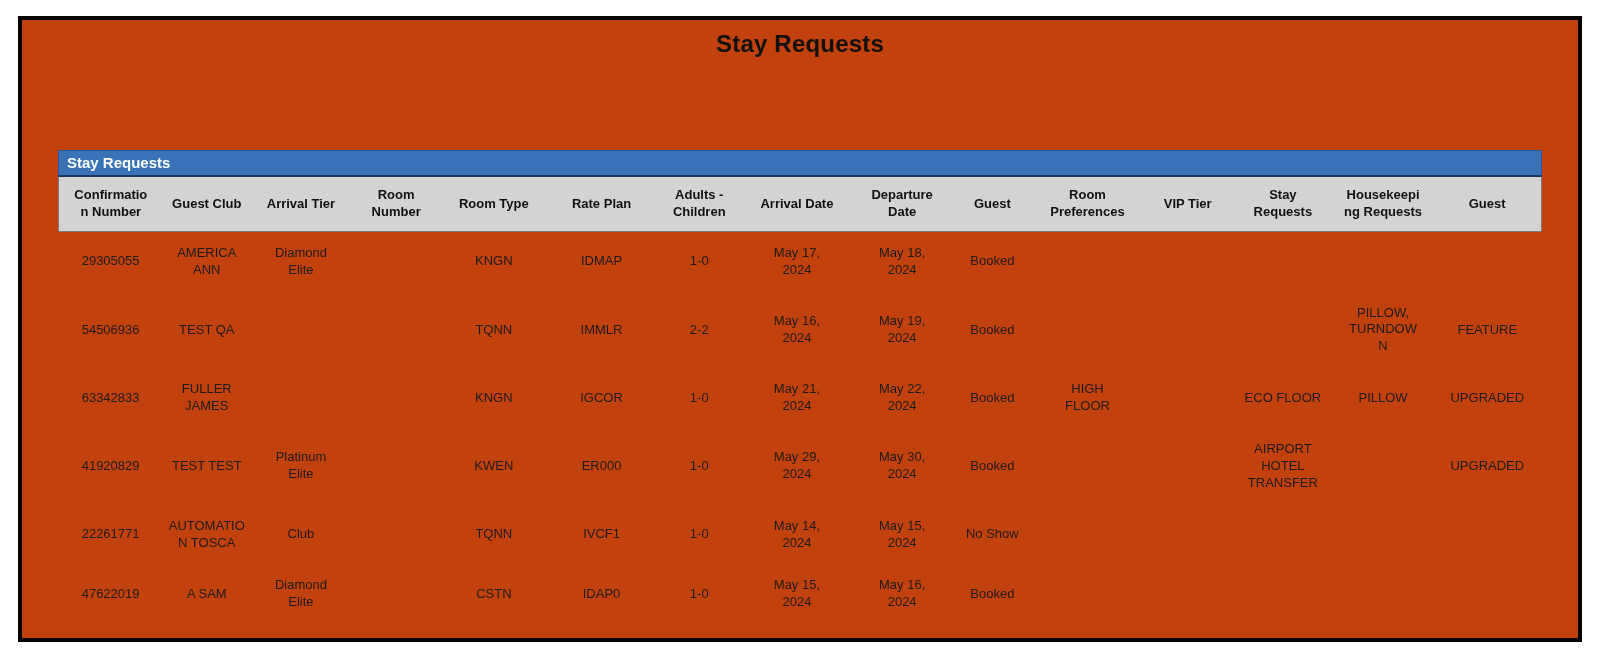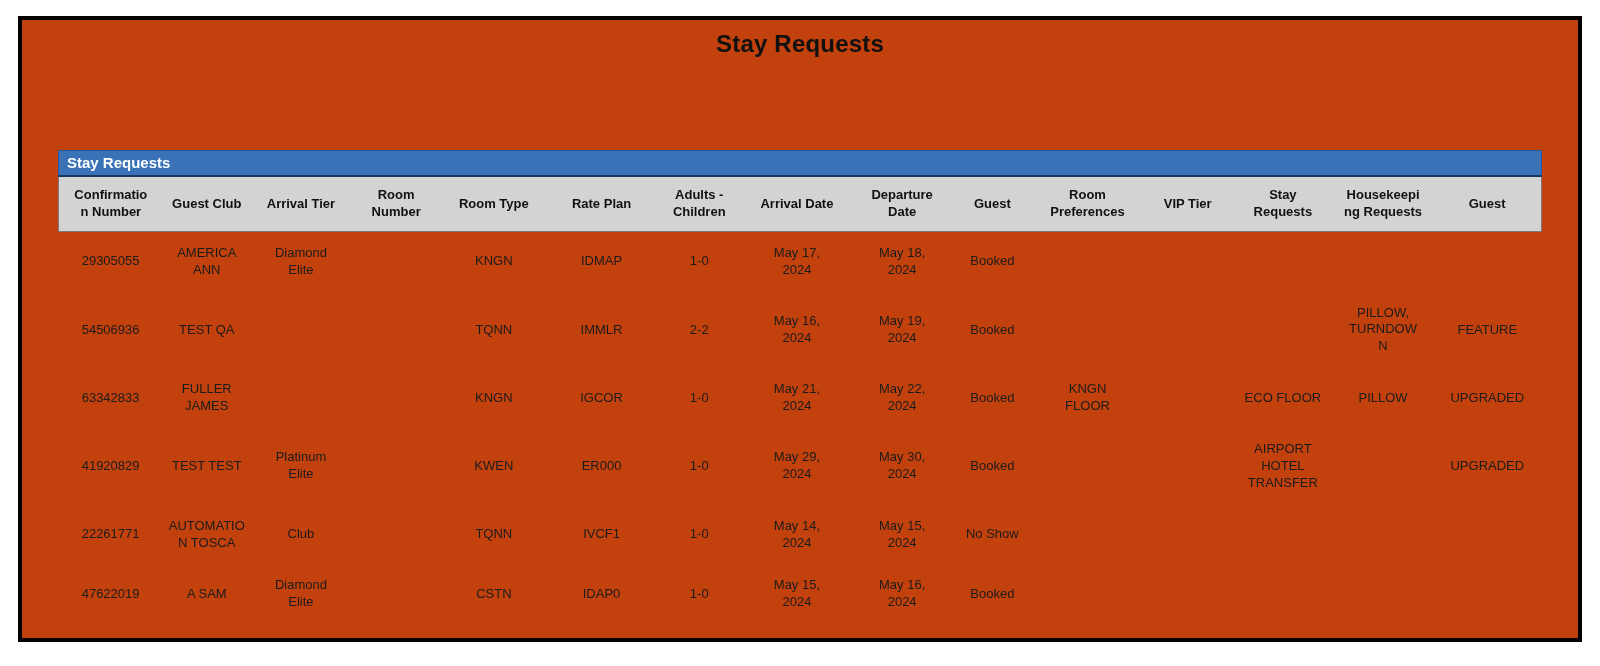--- a/index.html
+++ b/index.html
@@ -160,21 +160,21 @@
             <td><span class="cell">63342833</span></td>
             <td><span class="cell">FULLER JAMES</span></td>
             <td><span class="cell"></span></td>
             <td><span class="cell"></span></td>
             <td><span class="cell">KNGN</span></td>
             <td><span class="cell">IGCOR</span></td>
             <td><span class="cell">1-0</span></td>
             <td><span class="cell">May 21, 2024</span></td>
             <td><span class="cell">May 22, 2024</span></td>
             <td><span class="cell">Booked</span></td>
-            <td><span class="cell">KNGN FLOOR</span></td>
+            <td><span class="cell">HIGH FLOOR</span></td>
             <td><span class="cell"></span></td>
             <td><span class="cell">ECO FLOOR</span></td>
             <td><span class="cell">PILLOW</span></td>
             <td><span class="cell">UPGRADED</span></td>
           </tr>
           <tr>
             <td><span class="cell">41920829</span></td>
             <td><span class="cell">TEST TEST</span></td>
             <td><span class="cell">Platinum Elite</span></td>
             <td><span class="cell"></span></td>

